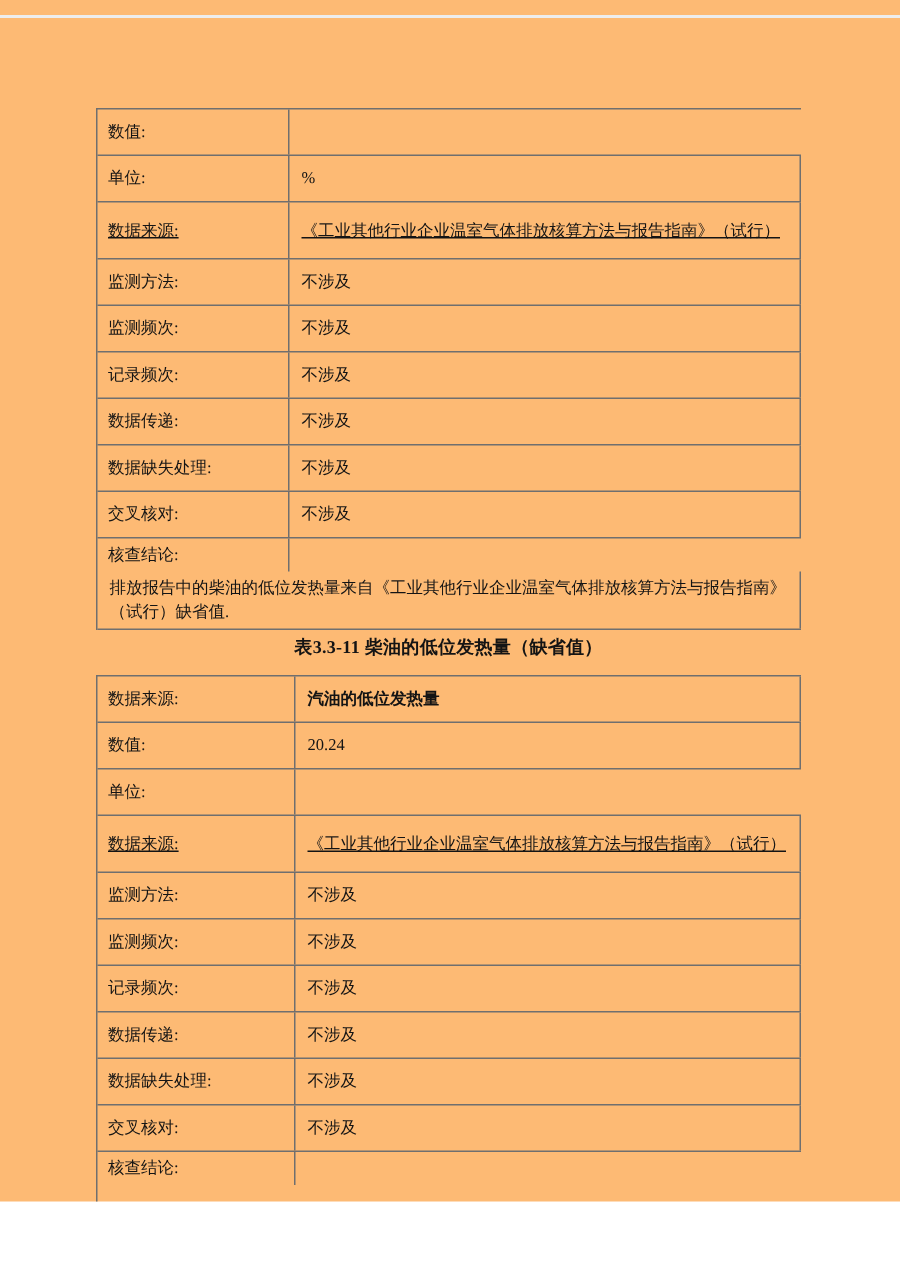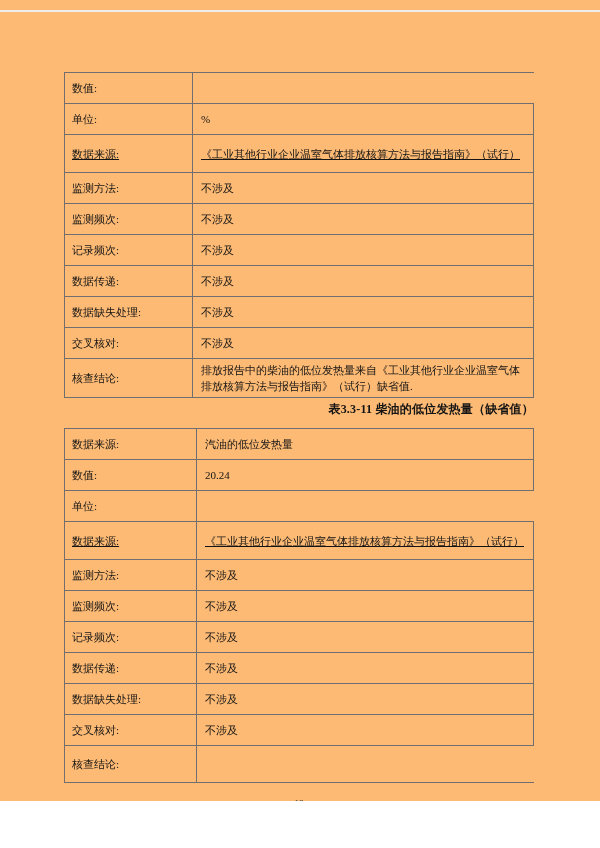--- a/index.html
+++ b/index.html
@@ -13,33 +13,33 @@
   .top-edge { position:absolute; top:10px; left:0; width:600px; height:2px; background:#ededed; }
   .doc { position:absolute; top:72px; left:64px; width:470px; }
 
   .tbl {
     width:470px; box-sizing:border-box;
     border-top:1px solid #6f6f6f; border-left:1px solid #6f6f6f;
     font-size:11px; line-height:16px;
   }
   .tr { display:flex; min-height:30px; border-bottom:1px solid #6f6f6f; }
   .tr.tall { min-height:37px;text-decoration:underline; }
-  .tr.concl { min-height:36px; }
+  .tr.concl { min-height:36px;flex-direction:column; }
   .td {
     box-sizing:border-box; border-right:1px solid #6f6f6f;
     display:flex; align-items:center;
   }
   .td.label { flex:0 0 auto; padding:3px 6px 3px 7px; }
   .t1 .td.label { width:128px; }
   .t2 .td.label { width:132px; }
   .td.value { flex:1 1 auto; padding:3px 6px 3px 8px; min-width:0; }
-  .bold { font-weight:normal;text-align:right; }
+  .bold { font-weight:bold;text-align:right; }
 
   .caption {
-    text-align:right; font-weight:bold; font-size:12px; line-height:15px;
+    text-align:center; font-weight:bold; font-size:12px; line-height:15px;
     margin:4px 0 11px 0; letter-spacing:0.2px;
   }
   .pageno {
     text-align:center; font-size:9px; color:#2a2a2a; margin-top:15px;
   }
 </style>
 </head>
 <body>
 
 <div class="page">

